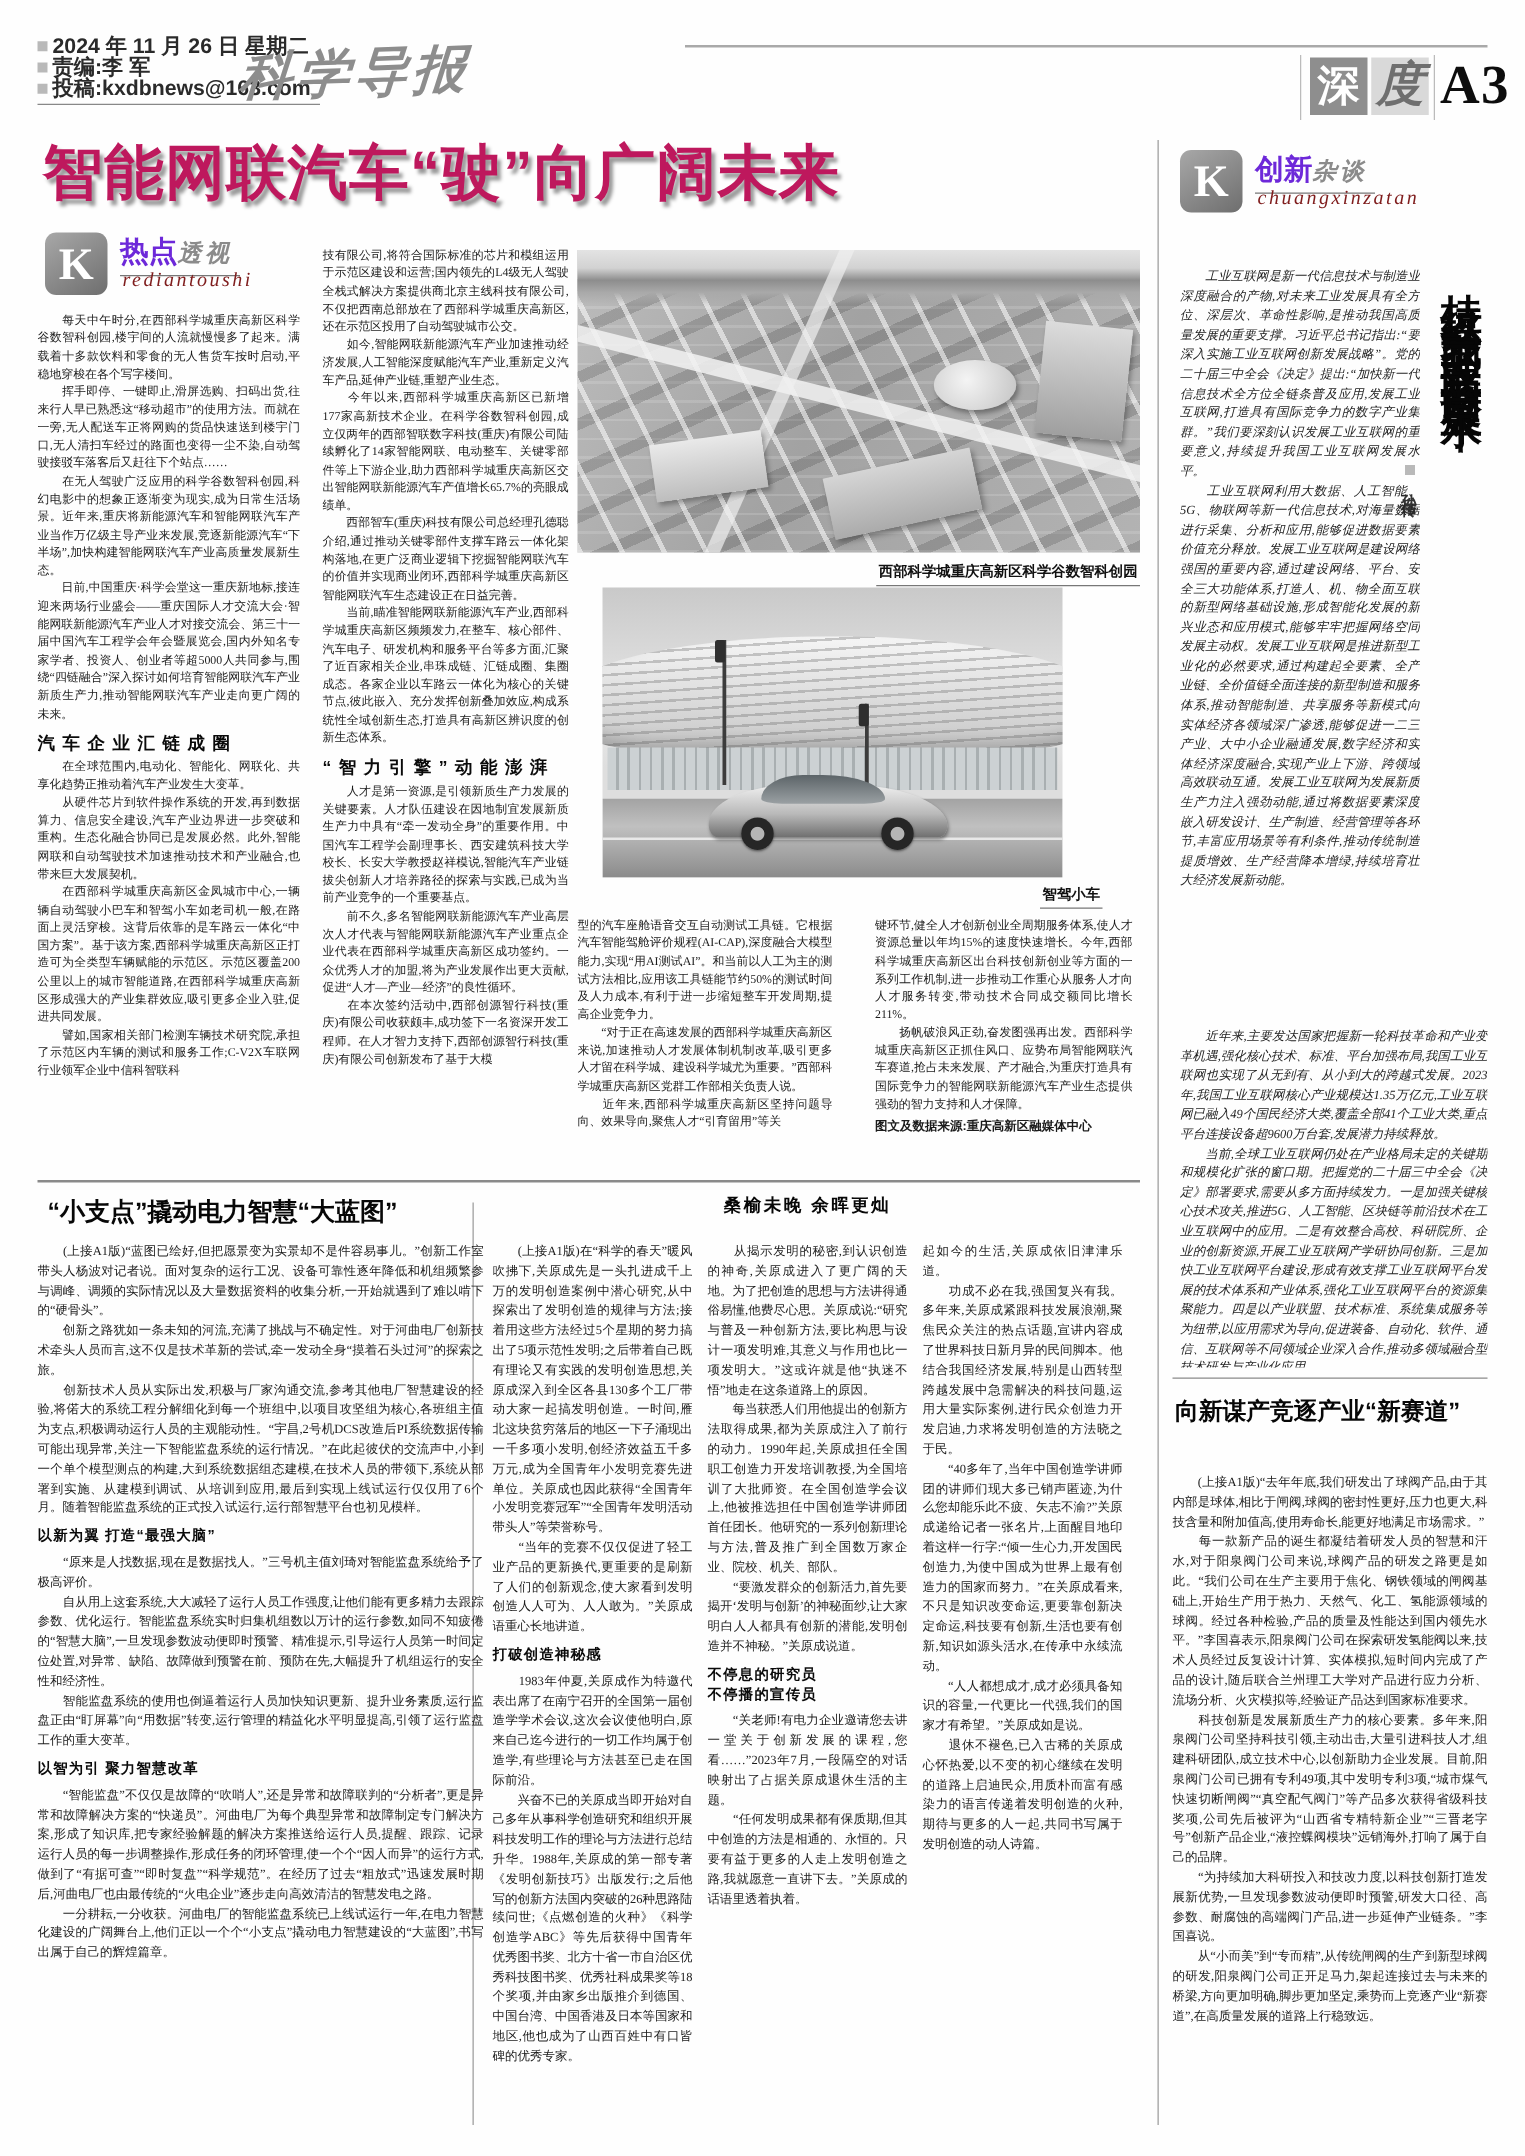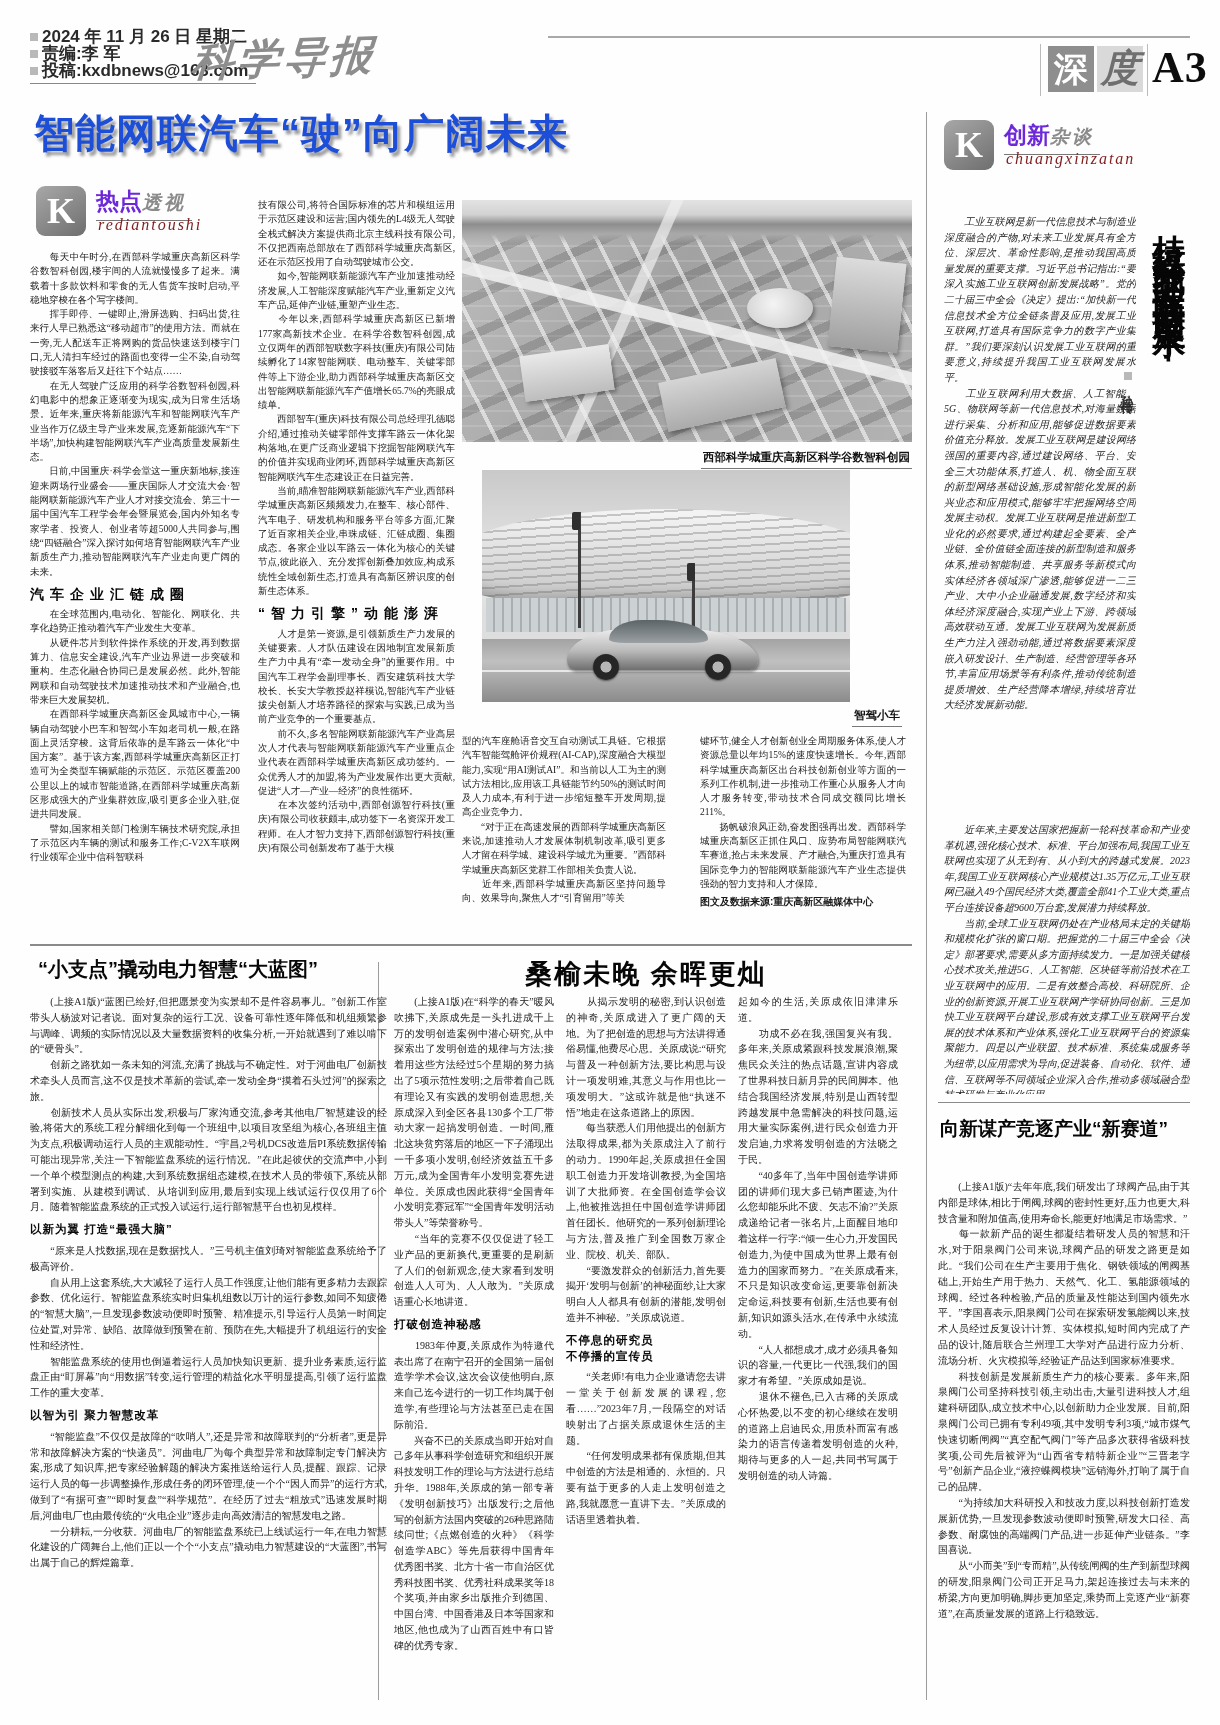--- a/index.html
+++ b/index.html
@@ -17,21 +17,21 @@
   .top-rule{position:absolute;left:548px;top:36px;width:642px;height:2px;background:#a9a9a9;}
   .sec-vline{position:absolute;top:44px;width:1px;height:52px;background:#bbb;}
   .sec-box1{position:absolute;left:1048px;top:46px;width:46px;height:46px;background:#8e8e8e;color:#fff;
             font-family:"Liberation Sans",sans-serif;font-weight:bold;font-size:34px;text-align:center;line-height:46px;}
   .sec-box2{position:absolute;left:1097px;top:46px;width:46px;height:46px;background:#d9d9d9;color:#6f6f6f;
             font-family:"Liberation Serif",serif;font-style:italic;font-weight:bold;font-size:38px;text-align:center;line-height:44px;}
   .page-no{position:absolute;left:1152px;top:42px;font-family:"Liberation Serif",serif;font-weight:900;
            font-size:44px;color:#0d0d0d;letter-spacing:1px;}
   
   .main-headline{position:absolute;left:34px;top:106px;width:860px;font-family:"Liberation Sans",sans-serif;
-            font-weight:900;font-size:40px;letter-spacing:1px;color:#1d4ed8;white-space:nowrap;
+            font-weight:900;font-size:48px;letter-spacing:1px;color:#be185d;white-space:nowrap;
             text-shadow:3px 4px 3px rgba(0,0,0,0.40);}
   
   .badge{position:absolute;}
   .badge .kbox{position:absolute;left:0;top:2px;width:50px;height:50px;border-radius:9px;
         background:linear-gradient(145deg,#a8a8a8,#6e6e6e);color:#fff;text-align:center;line-height:50px;
         font-family:"Liberation Serif",serif;font-weight:bold;font-size:36px;}
   .badge .ttl{position:absolute;left:60px;top:0;white-space:nowrap;border-bottom:1.5px solid #777;padding:2px 6px 3px 0;}
   .badge .ttl .b1{font-family:"Liberation Sans",sans-serif;font-weight:900;font-size:23px;color:#6d28d9;}
   .badge .ttl .b2{font-family:"Liberation Serif",serif;font-style:italic;font-weight:bold;font-size:19px;color:#8b8b8b;letter-spacing:3px;}
   .badge .py{position:absolute;left:62px;top:32px;font-family:"Liberation Serif",serif;font-style:italic;
@@ -177,21 +177,21 @@
     <div class="p2-sig" style="left:24.5%;top:18%;" data-name="photo-traffic-light"></div>
     <div class="p2-pole" style="left:57%;top:40%;height:32%;" data-name="photo-signal-pole"></div>
     <div class="p2-sig" style="left:55.8%;top:40%;" data-name="photo-traffic-light"></div>
     <div class="p2-car" data-name="photo-autonomous-car">
       <div class="body" data-name="car-body"></div>
       <div class="glass" data-name="car-window"></div>
       <div class="wheel" style="left:14%;" data-name="car-wheel"></div>
       <div class="wheel" style="right:14%;" data-name="car-wheel"></div>
     </div>
   </div>
-  <div class="photo-caption" style="left:482px;top:708px;width:420px;" data-name="photo2-caption"><span>智驾小车</span></div>
+  <div class="photo-caption" style="left:462px;top:708px;width:420px;" data-name="photo2-caption"><span>智驾小车</span></div>
 
   <div class="col mainbody" style="left:462px;top:734px;width:204px;height:186px;" data-name="article-column-3">
     <div>
         <p data-name="paragraph">型的汽车座舱语音交互自动测试工具链。它根据汽车智能驾舱评价规程(AI-CAP),深度融合大模型能力,实现“用AI测试AI”。和当前以人工为主的测试方法相比,应用该工具链能节约50%的测试时间及人力成本,有利于进一步缩短整车开发周期,提高企业竞争力。</p>
         <p data-name="paragraph">　　“对于正在高速发展的西部科学城重庆高新区来说,加速推动人才发展体制机制改革,吸引更多人才留在科学城、建设科学城尤为重要。”西部科学城重庆高新区党群工作部相关负责人说。</p>
         <p data-name="paragraph">　　近年来,西部科学城重庆高新区坚持问题导向、效果导向,聚焦人才“引育留用”等关</p>
       </div>
   </div>
   <div class="col mainbody" style="left:700px;top:734px;width:206px;height:186px;" data-name="article-column-4">
     <div>
@@ -239,21 +239,21 @@
         <p data-name="paragraph">　　自从用上这套系统,大大减轻了运行人员工作强度,让他们能有更多精力去跟踪参数、优化运行。智能监盘系统实时归集机组数以万计的运行参数,如同不知疲倦的“智慧大脑”,一旦发现参数波动便即时预警、精准提示,引导运行人员第一时间定位处置,对异常、缺陷、故障做到预警在前、预防在先,大幅提升了机组运行的安全性和经济性。</p>
         <p data-name="paragraph">　　智能监盘系统的使用也倒逼着运行人员加快知识更新、提升业务素质,运行监盘正由“盯屏幕”向“用数据”转变,运行管理的精益化水平明显提高,引领了运行监盘工作的重大变革。</p>
       </div>
     <div class="btmsub" data-name="subhead">以智为引 聚力智慧改革</div>
     <div>
         <p data-name="paragraph">　　“智能监盘”不仅仅是故障的“吹哨人”,还是异常和故障联判的“分析者”,更是异常和故障解决方案的“快递员”。河曲电厂为每个典型异常和故障制定专门解决方案,形成了知识库,把专家经验解题的解决方案推送给运行人员,提醒、跟踪、记录运行人员的每一步调整操作,形成任务的闭环管理,使一个个“因人而异”的运行方式,做到了“有据可查”“即时复盘”“科学规范”。在经历了过去“粗放式”迅速发展时期后,河曲电厂也由最传统的“火电企业”逐步走向高效清洁的智慧发电之路。</p>
         <p data-name="paragraph">　　一分耕耘,一分收获。河曲电厂的智能监盘系统已上线试运行一年,在电力智慧化建设的广阔舞台上,他们正以一个个“小支点”撬动电力智慧建设的“大蓝图”,书写出属于自己的辉煌篇章。</p>
       </div>
   </div>
 
-  <div class="btm-headline" style="left:394px;top:956px;width:504px;text-align:center;font-size:27px;letter-spacing:2px;" data-name="bottom-middle-headline">桑榆未晚 余晖更灿</div>
+  <div class="btm-headline" style="left:394px;top:956px;width:504px;text-align:center;font-size:14px;letter-spacing:2px;" data-name="bottom-middle-headline">桑榆未晚 余晖更灿</div>
   <div class="col btmbody" style="left:394px;top:994px;width:160px;height:706px;" data-name="bottom-middle-col-a">
     <div>
         <p data-name="paragraph">　　(上接A1版)在“科学的春天”暖风吹拂下,关原成先是一头扎进成千上万的发明创造案例中潜心研究,从中探索出了发明创造的规律与方法;接着用这些方法经过5个星期的努力搞出了5项示范性发明;之后带着自己既有理论又有实践的发明创造思想,关原成深入到全区各县130多个工厂带动大家一起搞发明创造。一时间,雁北这块贫穷落后的地区一下子涌现出一千多项小发明,创经济效益五千多万元,成为全国青年小发明竞赛先进单位。关原成也因此获得“全国青年小发明竞赛冠军”“全国青年发明活动带头人”等荣誉称号。</p>
         <p data-name="paragraph">　　“当年的竞赛不仅仅促进了轻工业产品的更新换代,更重要的是刷新了人们的创新观念,使大家看到发明创造人人可为、人人敢为。”关原成语重心长地讲道。</p>
       </div>
     <div class="btmsub" data-name="subhead">打破创造神秘感</div>
     <div>
         <p data-name="paragraph">　　1983年仲夏,关原成作为特邀代表出席了在南宁召开的全国第一届创造学学术会议,这次会议使他明白,原来自己迄今进行的一切工作均属于创造学,有些理论与方法甚至已走在国际前沿。</p>
         <p data-name="paragraph">　　兴奋不已的关原成当即开始对自己多年从事科学创造研究和组织开展科技发明工作的理论与方法进行总结升华。1988年,关原成的第一部专著《发明创新技巧》出版发行;之后他写的创新方法国内突破的26种思路陆续问世;《点燃创造的火种》《科学创造学ABC》等先后获得中国青年优秀图书奖、北方十省一市自治区优秀科技图书奖、优秀社科成果奖等18个奖项,并由家乡出版推介到德国、中国台湾、中国香港及日本等国家和地区,他也成为了山西百姓中有口皆碑的优秀专家。</p>
       </div>

